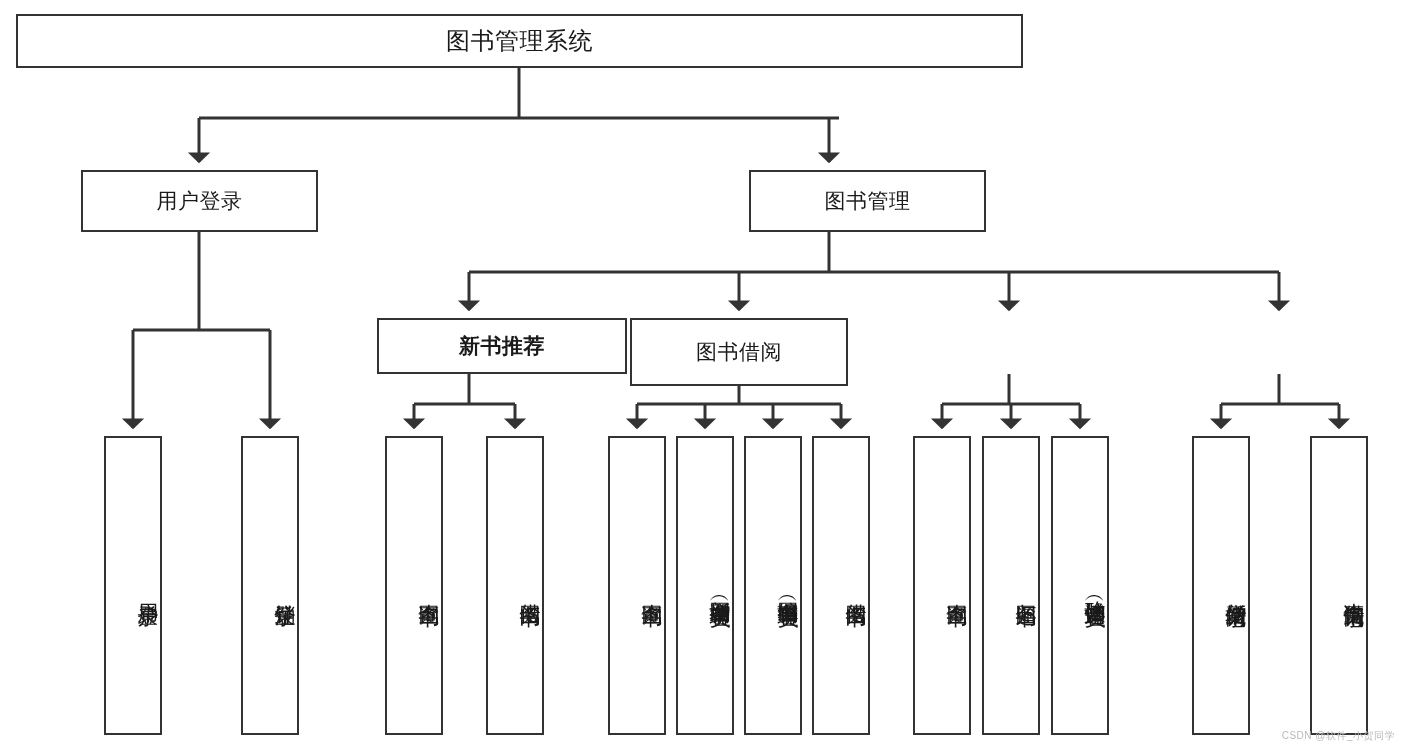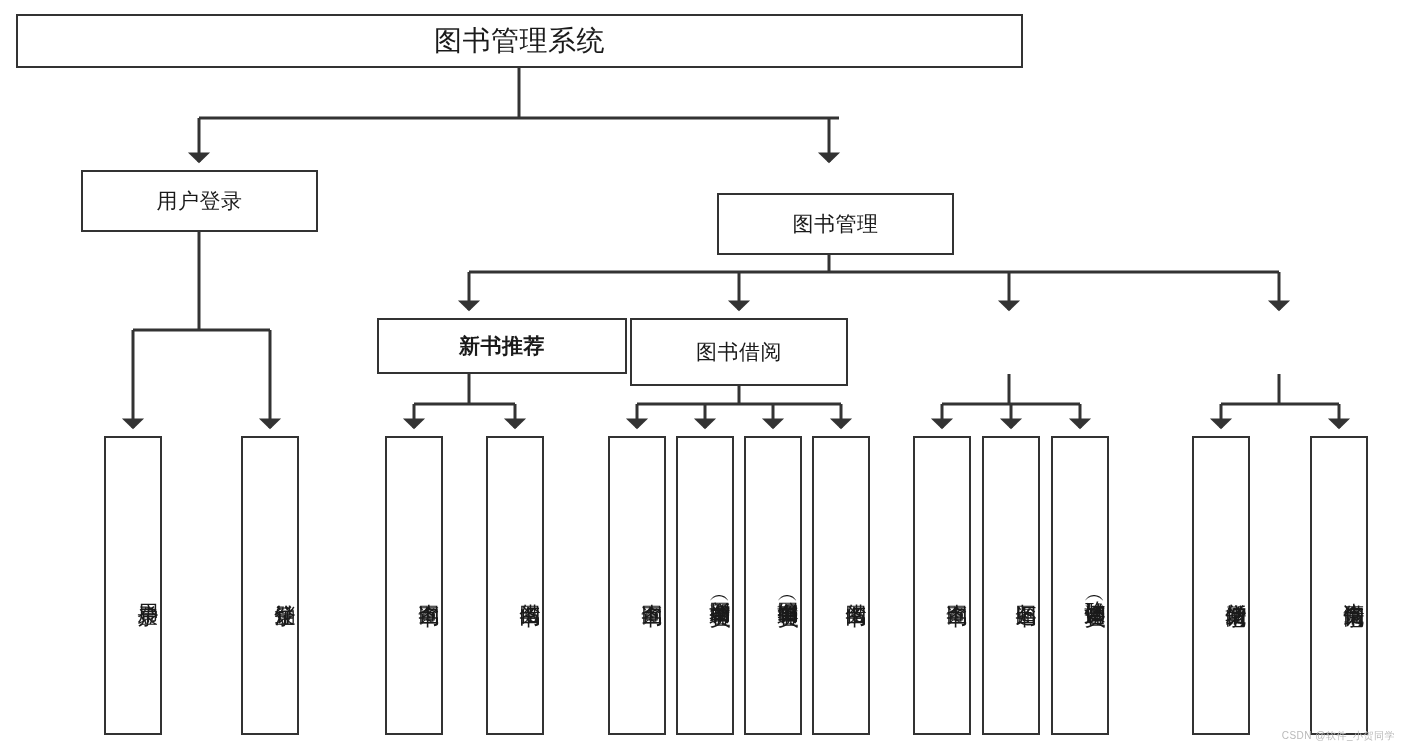--- a/index.html
+++ b/index.html
@@ -47,21 +47,21 @@
     letter-spacing: 1px;
     padding: 4px 0;
     align-items: flex-start;
     justify-content: center;
   }
   .node.vert > span {
     display: block;
     margin-top: 6px;
   }
   .node.root {
-    font-size: 28px;
+    font-size: 24px;
   }
   #watermark {
     position: absolute;
     right: 10px;
     bottom: 4px;
     font-size: 10px;
     color: #b9b9b9;
     white-space: nowrap;
     letter-spacing: 0.5px;
   }
@@ -121,21 +121,21 @@
     </g>
   </svg>
 
   <div class="node horiz root" style="left:16px; top:14px; width:1007px; height:54px;">
     <span>图书管理系统</span>
   </div>
 
   <div class="node horiz" style="left:81px; top:170px; width:237px; height:62px;">
     <span>用户登录</span>
   </div>
-  <div class="node horiz" style="left:717px; top:170px; width:237px; height:62px;margin-top:23px;">
+  <div class="node horiz" style="left:749px; top:170px; width:237px; height:62px;">
     <span>图书管理</span>
   </div>
 
   <div class="node horiz" style="left:377px; top:318px; width:250px; height:56px;font-weight:bold;">
     <span>新书推荐</span>
   </div>
   <div class="node horiz" style="left:630px; top:318px; width:218px; height:68px;">
     <span>图书借阅</span>
   </div>
 

